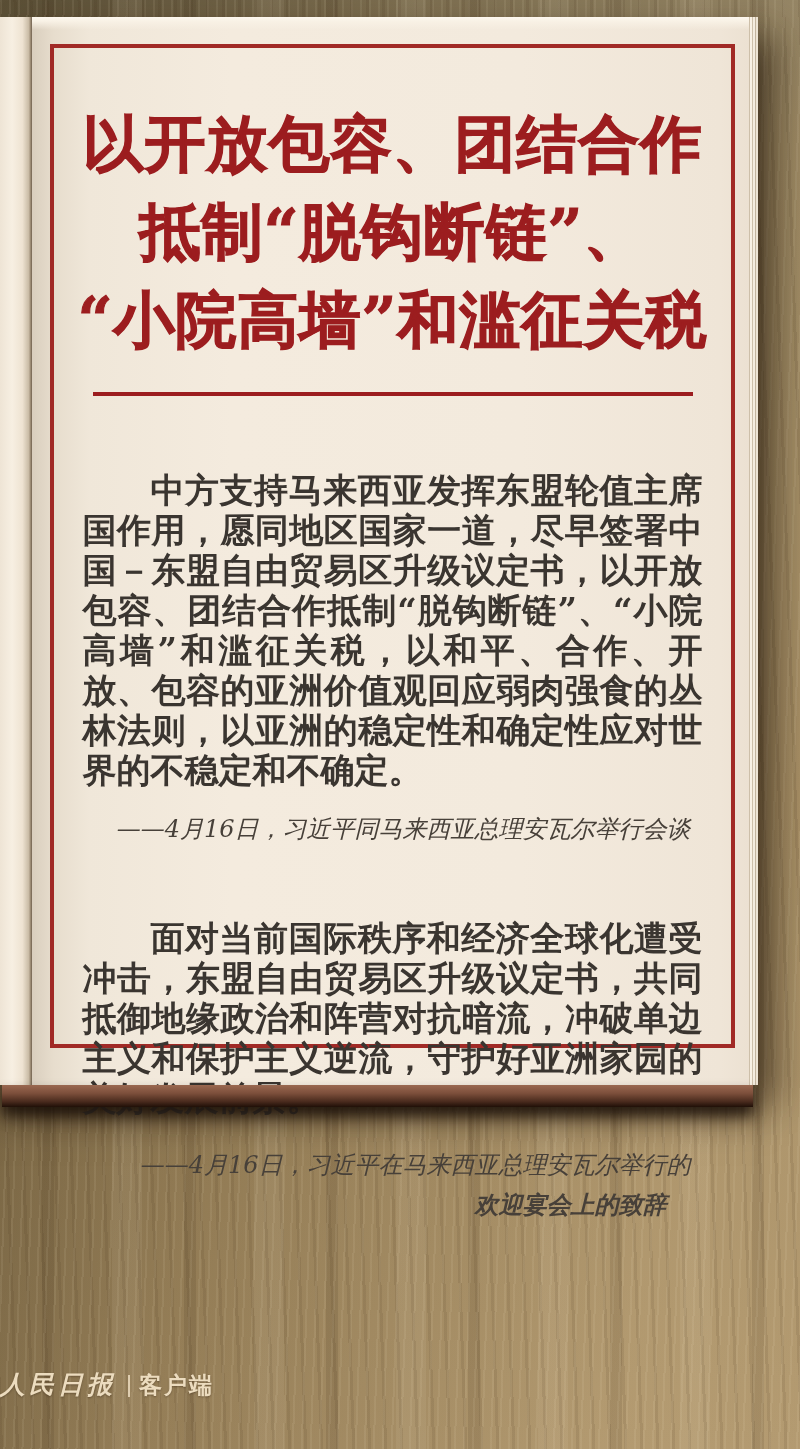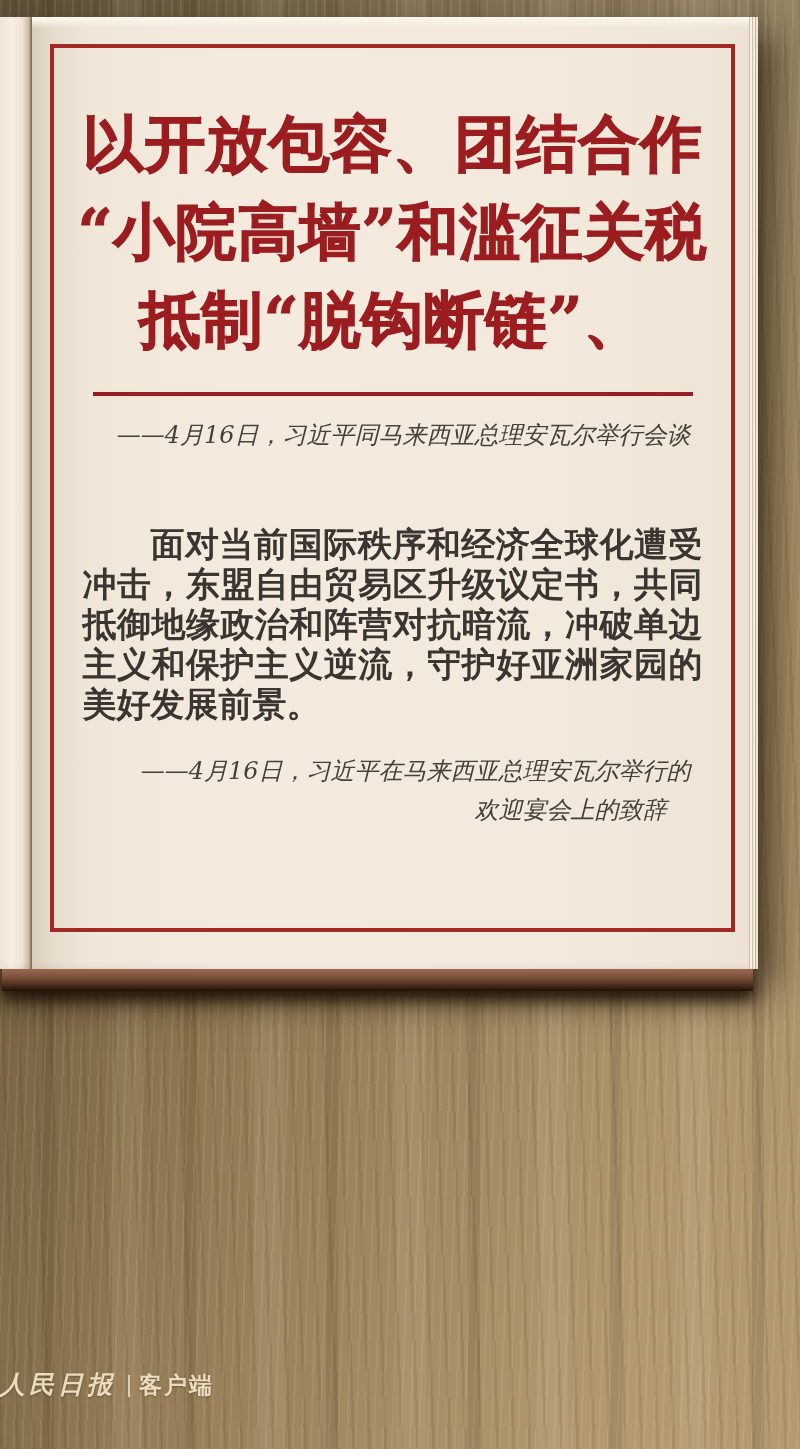--- a/index.html
+++ b/index.html
@@ -13,21 +13,21 @@
       repeating-linear-gradient(92deg, rgba(255,242,212,0.08) 0 2px, rgba(0,0,0,0) 2px 9px),
       repeating-linear-gradient(88deg, rgba(60,40,18,0.10) 0 3px, rgba(0,0,0,0) 3px 16px),
       repeating-linear-gradient(90deg, rgba(0,0,0,0) 0 42px, rgba(52,34,14,0.12) 42px 54px, rgba(0,0,0,0) 54px 112px, rgba(255,240,215,0.07) 112px 142px),
       linear-gradient(100deg, rgba(35,28,12,0.48) 0%, rgba(35,28,12,0.16) 38%, rgba(255,240,210,0.10) 82%),
       linear-gradient(180deg, #8e7e5d 0%, #97835c 10%, #a0875c 55%, #ab9166 100%);
   }
 
   
   .book {
     position: absolute; left: 0; top: 17px;
-    width: 758px; height: 952px;
+    width: 758px; height: 1068px;
     box-shadow: 22px 16px 34px rgba(38,24,11,0.40), 0 30px 34px rgba(24,13,6,0.62);
   }
   .page-left-edge {
     position: absolute; left: 0; top: 0; width: 32px; height: 100%;
     background: linear-gradient(90deg, #eee4d5 0%, #f7efe2 38%, #eee3d2 70%, #c9bba5 90%, #8d7c66 97%, #6f6050 100%);
   }
   .page {
     position: absolute; left: 32px; right: 9px; top: 0; bottom: 0;
     background:
       linear-gradient(180deg, #fdf8ef 0%, #f8f1e5 0.4%, rgba(0,0,0,0) 1.2%),
@@ -71,21 +71,21 @@
     text-justify: inter-character;
   }
   .quote-para.second { margin-top: 72px; }
   .quote-attr {
     width: 620px; margin: 22px auto 0;
     font-size: 24px; line-height: 34px;
     font-style: italic; color: #474039;
     text-align: right; padding-right: 12px; box-sizing: border-box;
   }
   .quote-attr.two-line { margin-top: 28px; line-height: 39px; }
-  .attr-line2 { padding-right: 24px; }
+  .attr-line2 { padding-right: 24px; font-weight: bold; }
 
   
   .footer-logo {
     position: absolute; left: 0; width: 100%; top: 1368px;
     text-align: left; color: #ecdcbf;
     text-shadow: 0 1px 2px rgba(40,24,10,0.35);
   }
   .logo-script {
     font-style: italic; font-weight: bold;
     font-size: 25px; letter-spacing: 4px;
@@ -105,26 +105,27 @@
 <body>
 
 <div class="book">
   <div class="page-left-edge"></div>
 
   <div class="page">
     <div class="frame">
 
       <h1 class="headline">
         <span>以开放包容、团结合作</span>
+        <span>抵制“脱钩断链”、</span>
         <span>“小院高墙”和滥征关税</span>
-        <span>抵制“脱钩断链”、</span>
       </h1>
 
       <div class="title-divider"></div>
 
+      <p class="quote-para">中方支持马来西亚发挥东盟轮值主席国作用，愿同地区国家一道，尽早签署中国－东盟自由贸易区升级议定书，以开放包容、团结合作抵制“脱钩断链”、“小院高墙”和滥征关税，以和平、合作、开放、包容的亚洲价值观回应弱肉强食的丛林法则，以亚洲的稳定性和确定性应对世界的不稳定和不确定。</p>
 
       <p class="quote-attr">——4月16日，习近平同马来西亚总理安瓦尔举行会谈</p>
 
       <p class="quote-para second">面对当前国际秩序和经济全球化遭受冲击，东盟自由贸易区升级议定书，共同抵御地缘政治和阵营对抗暗流，冲破单边主义和保护主义逆流，守护好亚洲家园的美好发展前景。</p>
 
       <p class="quote-attr two-line"><span>——4月16日，习近平在马来西亚总理安瓦尔举行的</span><br><span class="attr-line2">欢迎宴会上的致辞</span></p>
 
     </div>
   </div>
 

